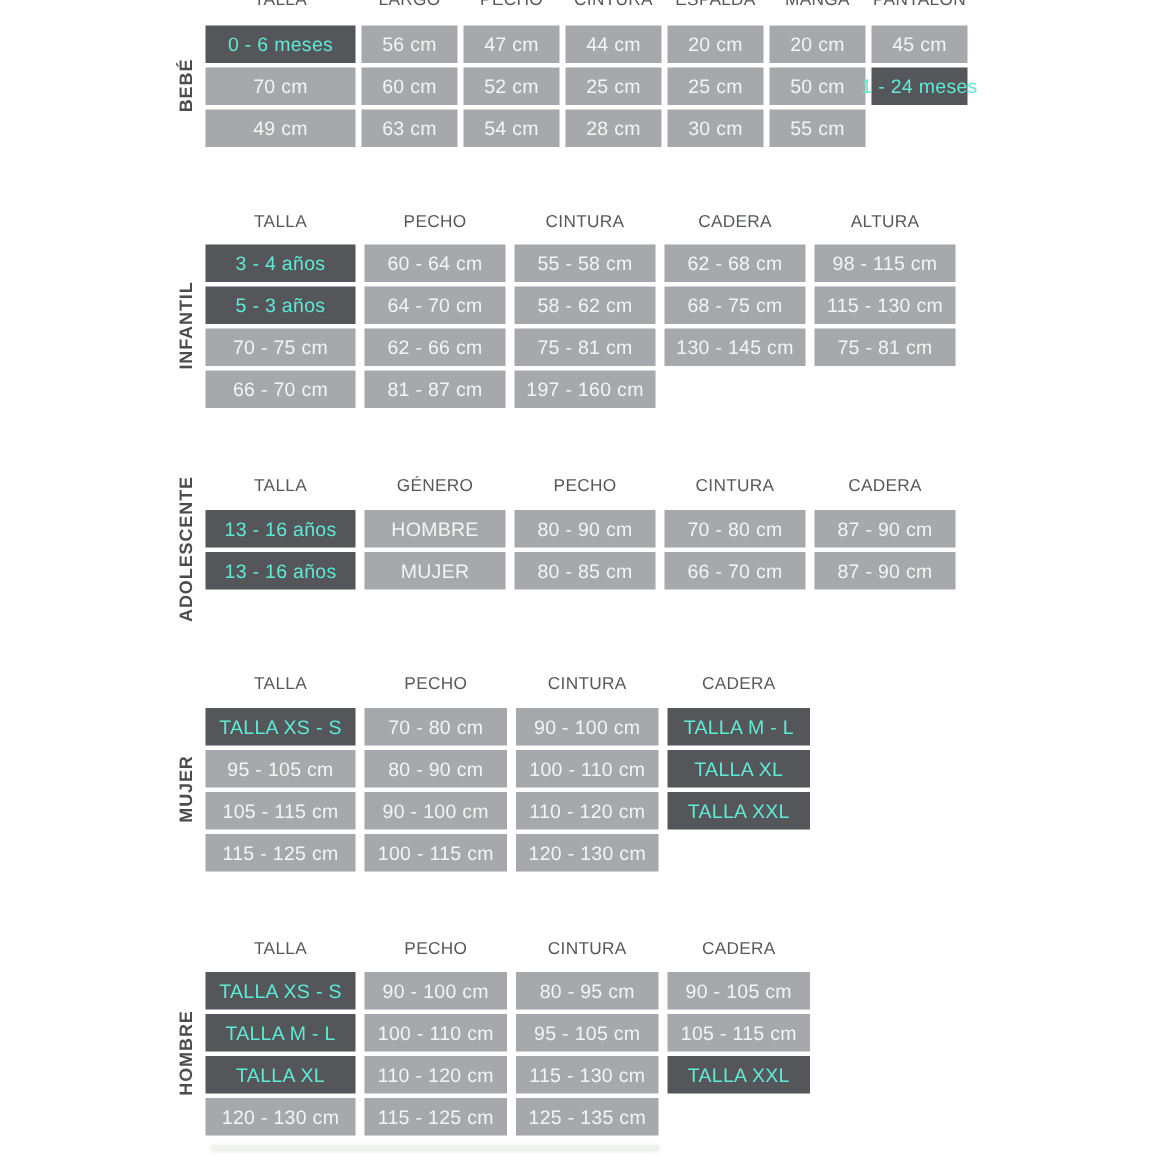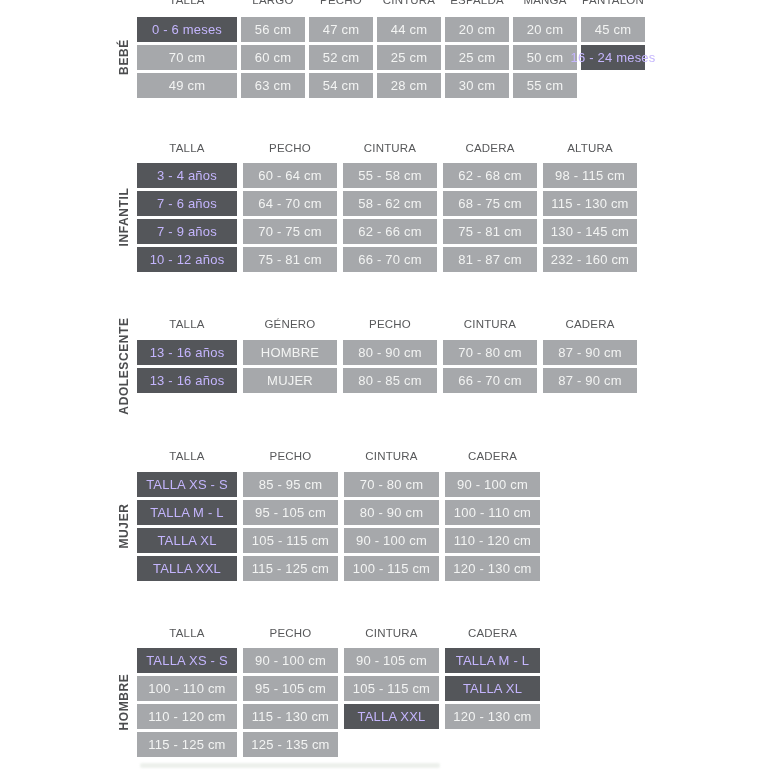--- a/index.html
+++ b/index.html
@@ -19,21 +19,21 @@
     letter-spacing:0.2px; white-space:nowrap;
   }
   .tbody {
     position:absolute; left:0; top:var(--tb);
     display:grid; grid-auto-rows:25px; row-gap:3px;
   }
   .cell {
     display:flex; align-items:center; justify-content:center;
     font-size:13px; white-space:nowrap; letter-spacing:0.2px;
   }
-  .cell-dark { background:#54565a; color:#c4b5fd; }
+  .cell-dark { background:#54565a; color:#5eead4; }
   .cell-light { background:#a6a8ab; color:#f3f4f3; }
 
   
   .t7 .thead, .t7 .tbody { grid-template-columns:100px repeat(6,64px); column-gap:4px; }
   .t5 .thead, .t5 .tbody { grid-template-columns:100px repeat(4,94px); column-gap:6px; }
   .t4 .thead, .t4 .tbody { grid-template-columns:100px repeat(3,95px); column-gap:6px; }
 
   
   #sec-bebe        { top:-7px;  --tb:24px; }
   #sec-infantil    { top:141px; --tb:22px; }
@@ -85,21 +85,21 @@
       <div class="cell cell-light">44 cm</div>
       <div class="cell cell-light">20 cm</div>
       <div class="cell cell-light">20 cm</div>
       <div class="cell cell-light">45 cm</div>
       <div class="cell cell-light">70 cm</div>
       <div class="cell cell-light">60 cm</div>
       <div class="cell cell-light">52 cm</div>
       <div class="cell cell-light">25 cm</div>
       <div class="cell cell-light">25 cm</div>
       <div class="cell cell-light">50 cm</div>
-      <div class="cell cell-dark">16 - 24 meses</div>
+      <div class="cell cell-dark">1 - 24 meses</div>
       <div class="cell cell-light">49 cm</div>
       <div class="cell cell-light">63 cm</div>
       <div class="cell cell-light">54 cm</div>
       <div class="cell cell-light">28 cm</div>
       <div class="cell cell-light">30 cm</div>
       <div class="cell cell-light">55 cm</div>
     </div>
 </div>
 
 <div class="section t5" id="sec-infantil">
@@ -109,35 +109,33 @@
       <div class="hcell">CINTURA</div>
       <div class="hcell">CADERA</div>
       <div class="hcell">ALTURA</div>
     </div>
   <div class="tbody">
       <div class="cell cell-dark">3 - 4 años</div>
       <div class="cell cell-light">60 - 64 cm</div>
       <div class="cell cell-light">55 - 58 cm</div>
       <div class="cell cell-light">62 - 68 cm</div>
       <div class="cell cell-light">98 - 115 cm</div>
-      <div class="cell cell-dark">7 - 6 años</div>
+      <div class="cell cell-dark">5 - 3 años</div>
       <div class="cell cell-light">64 - 70 cm</div>
       <div class="cell cell-light">58 - 62 cm</div>
       <div class="cell cell-light">68 - 75 cm</div>
       <div class="cell cell-light">115 - 130 cm</div>
-      <div class="cell cell-dark">7 - 9 años</div>
       <div class="cell cell-light">70 - 75 cm</div>
       <div class="cell cell-light">62 - 66 cm</div>
       <div class="cell cell-light">75 - 81 cm</div>
       <div class="cell cell-light">130 - 145 cm</div>
-      <div class="cell cell-dark">10 - 12 años</div>
       <div class="cell cell-light">75 - 81 cm</div>
       <div class="cell cell-light">66 - 70 cm</div>
       <div class="cell cell-light">81 - 87 cm</div>
-      <div class="cell cell-light">232 - 160 cm</div>
+      <div class="cell cell-light">197 - 160 cm</div>
     </div>
 </div>
 
 <div class="section t5" id="sec-adolescente">
   <div class="thead">
       <div class="hcell">TALLA</div>
       <div class="hcell">GÉNERO</div>
       <div class="hcell">PECHO</div>
       <div class="hcell">CINTURA</div>
       <div class="hcell">CADERA</div>
@@ -158,21 +156,20 @@
 
 <div class="section t4" id="sec-mujer">
   <div class="thead">
       <div class="hcell">TALLA</div>
       <div class="hcell">PECHO</div>
       <div class="hcell">CINTURA</div>
       <div class="hcell">CADERA</div>
     </div>
   <div class="tbody">
       <div class="cell cell-dark">TALLA XS - S</div>
-      <div class="cell cell-light">85 - 95 cm</div>
       <div class="cell cell-light">70 - 80 cm</div>
       <div class="cell cell-light">90 - 100 cm</div>
       <div class="cell cell-dark">TALLA M - L</div>
       <div class="cell cell-light">95 - 105 cm</div>
       <div class="cell cell-light">80 - 90 cm</div>
       <div class="cell cell-light">100 - 110 cm</div>
       <div class="cell cell-dark">TALLA XL</div>
       <div class="cell cell-light">105 - 115 cm</div>
       <div class="cell cell-light">90 - 100 cm</div>
       <div class="cell cell-light">110 - 120 cm</div>
@@ -186,20 +183,21 @@
 <div class="section t4" id="sec-hombre">
   <div class="thead">
       <div class="hcell">TALLA</div>
       <div class="hcell">PECHO</div>
       <div class="hcell">CINTURA</div>
       <div class="hcell">CADERA</div>
     </div>
   <div class="tbody">
       <div class="cell cell-dark">TALLA XS - S</div>
       <div class="cell cell-light">90 - 100 cm</div>
+      <div class="cell cell-light">80 - 95 cm</div>
       <div class="cell cell-light">90 - 105 cm</div>
       <div class="cell cell-dark">TALLA M - L</div>
       <div class="cell cell-light">100 - 110 cm</div>
       <div class="cell cell-light">95 - 105 cm</div>
       <div class="cell cell-light">105 - 115 cm</div>
       <div class="cell cell-dark">TALLA XL</div>
       <div class="cell cell-light">110 - 120 cm</div>
       <div class="cell cell-light">115 - 130 cm</div>
       <div class="cell cell-dark">TALLA XXL</div>
       <div class="cell cell-light">120 - 130 cm</div>

